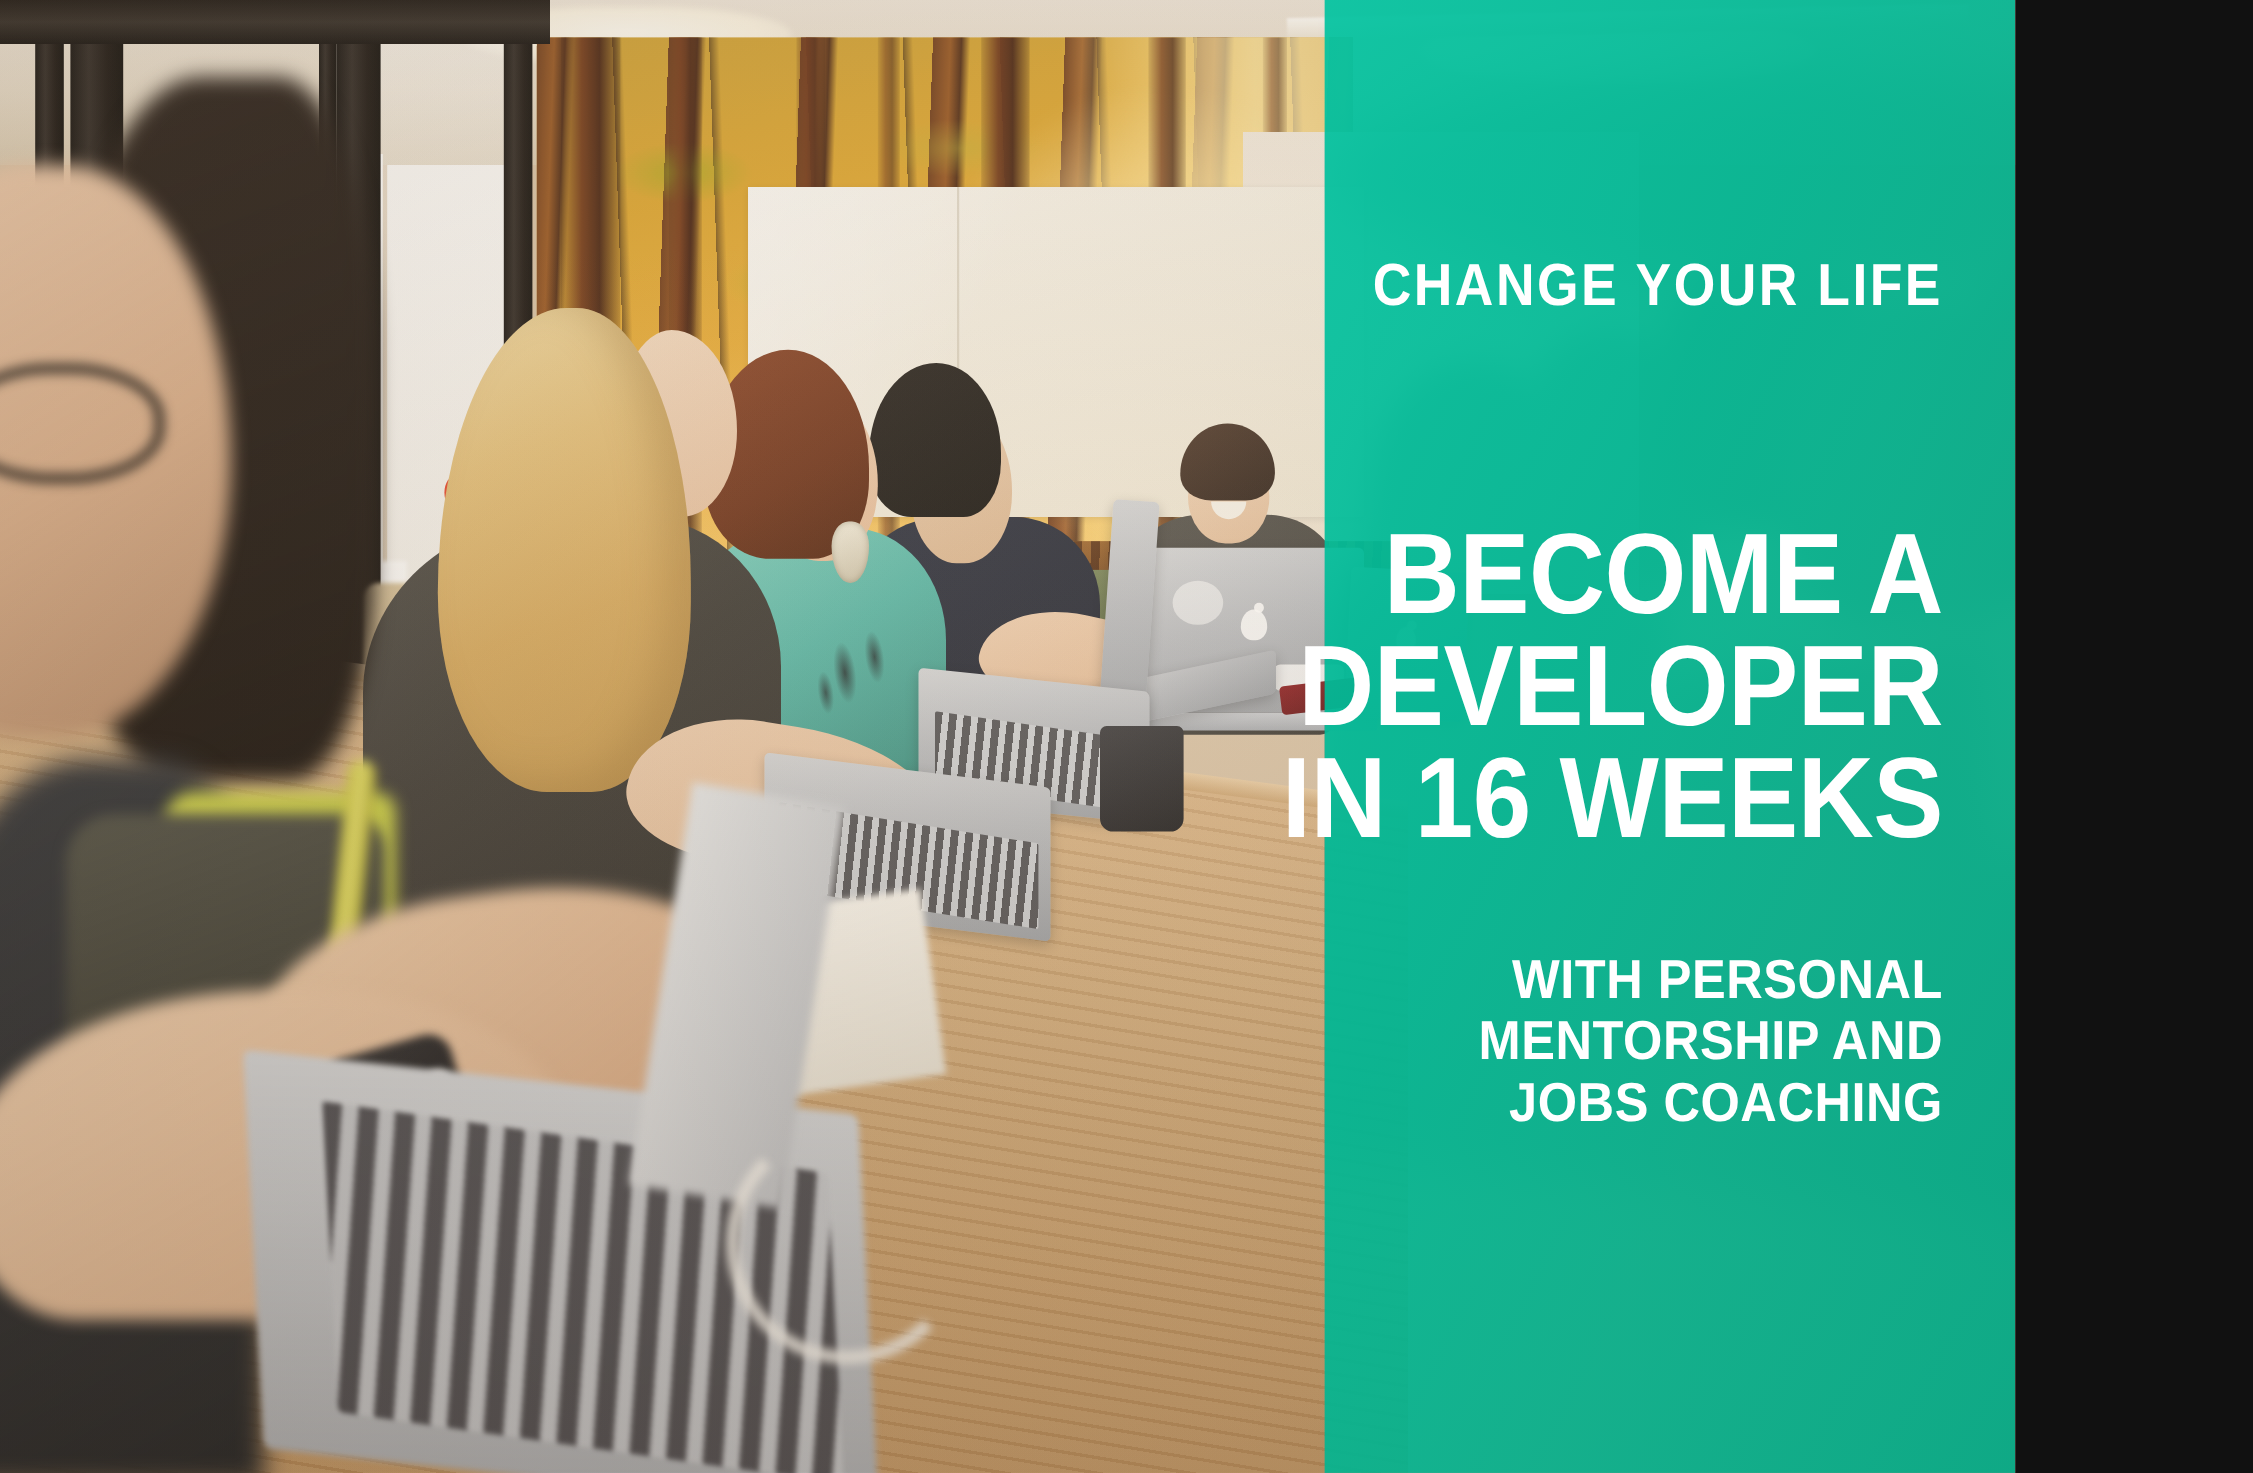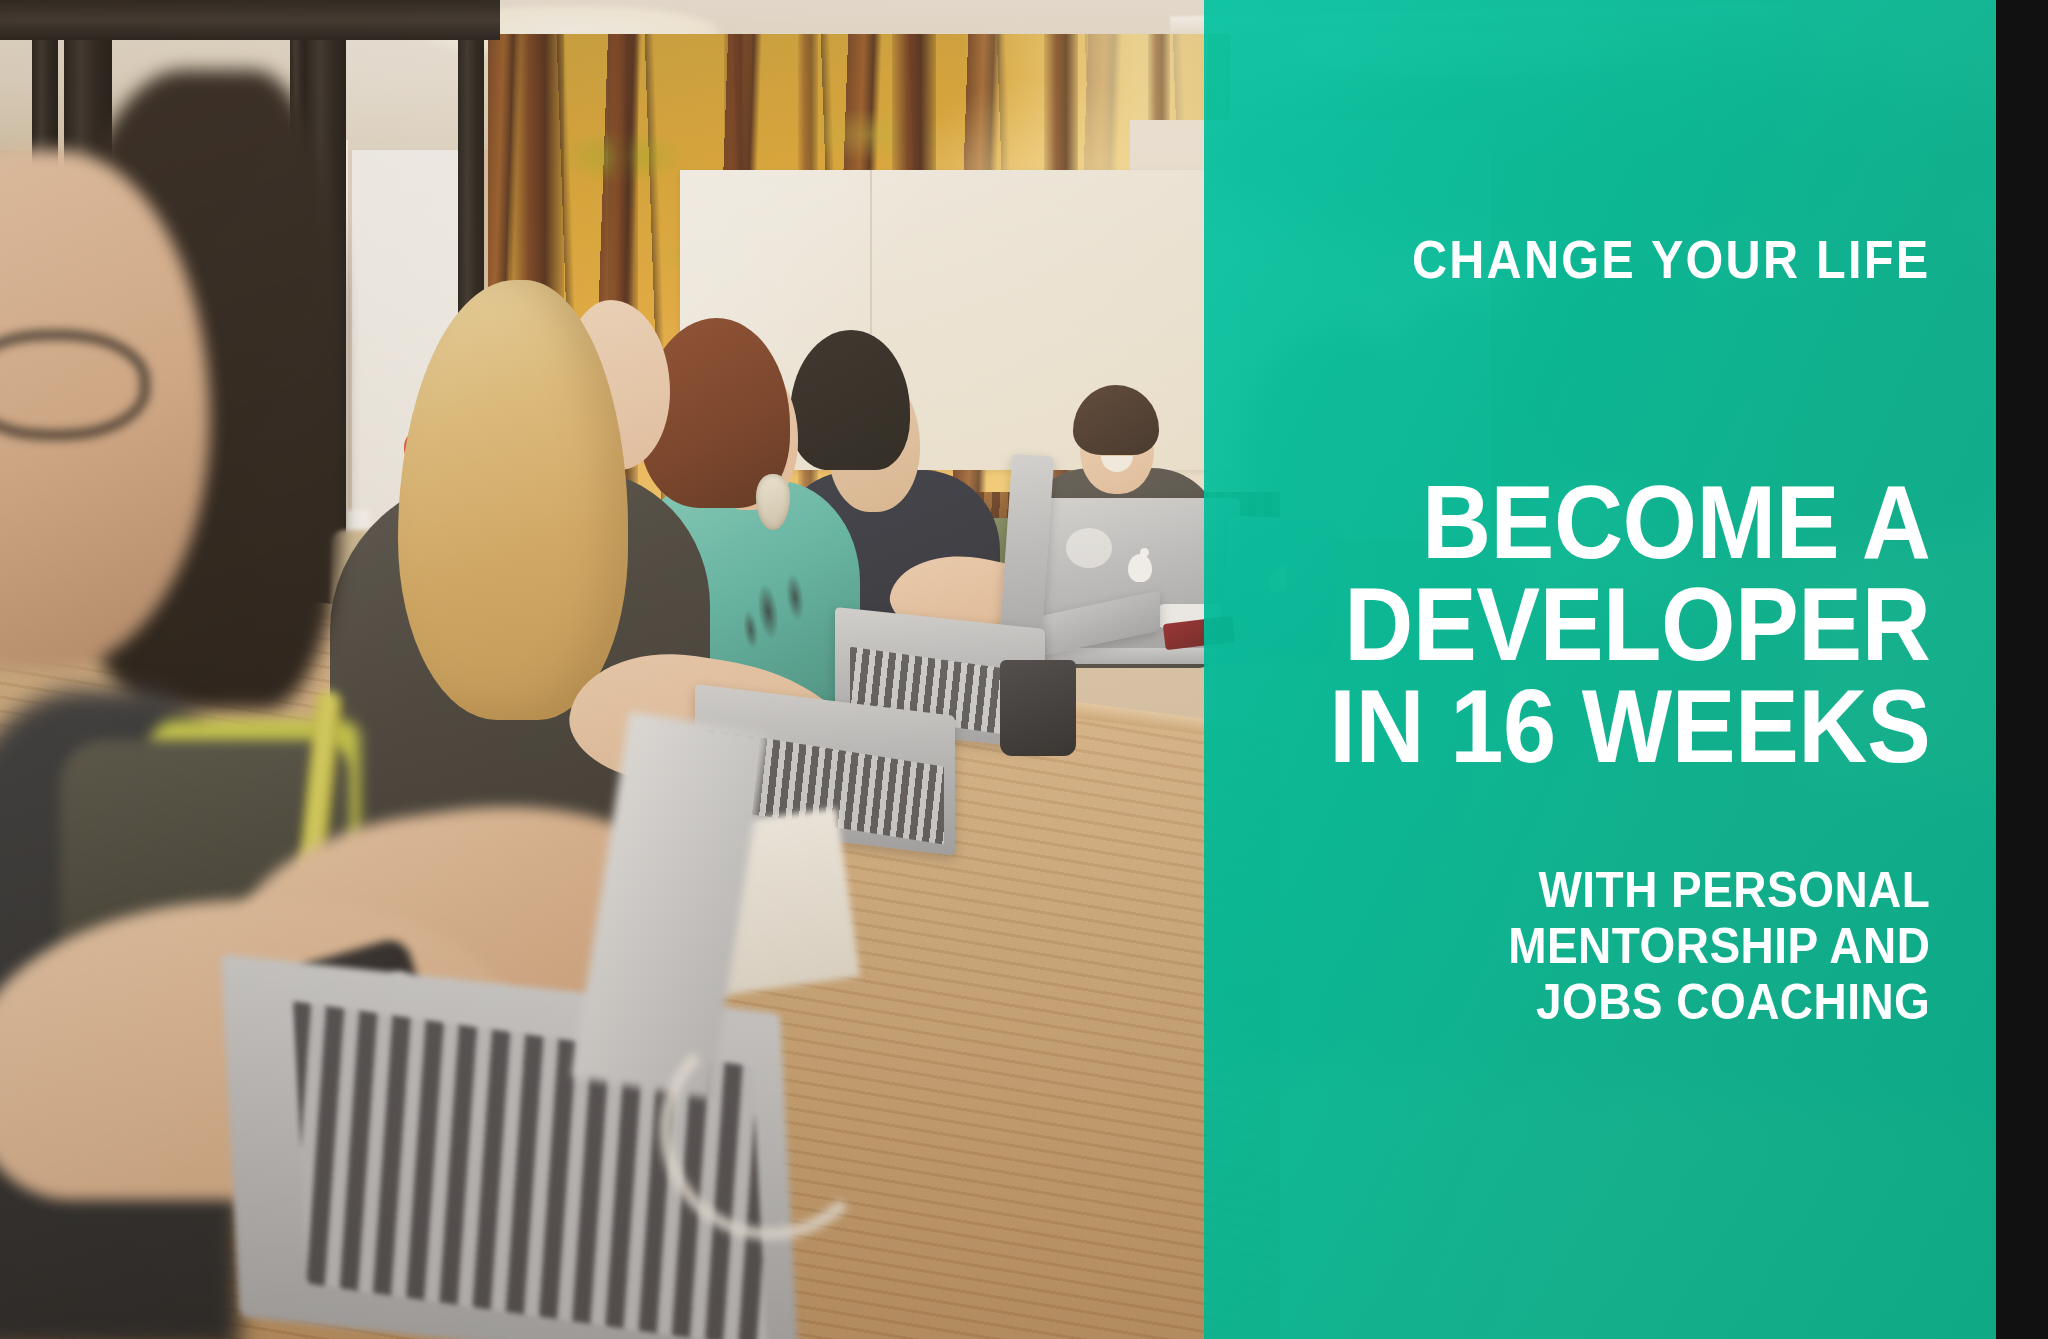--- a/index.html
+++ b/index.html
@@ -5,21 +5,21 @@
 <style>
   * { margin:0; padding:0; box-sizing:border-box; }
   html,body { background:#111; }
   body {
     font-family:"Liberation Sans", sans-serif;
     -webkit-font-smoothing:antialiased;
   }
 
   .banner {
     position:relative;
-    width:1996px;
+    width:1832px;
     height:1339px;
     overflow:hidden;
     background:#d9c4a8;
   }
 
   
   .photo { position:absolute; inset:0; overflow:hidden; }
 
   
   .ceiling {

